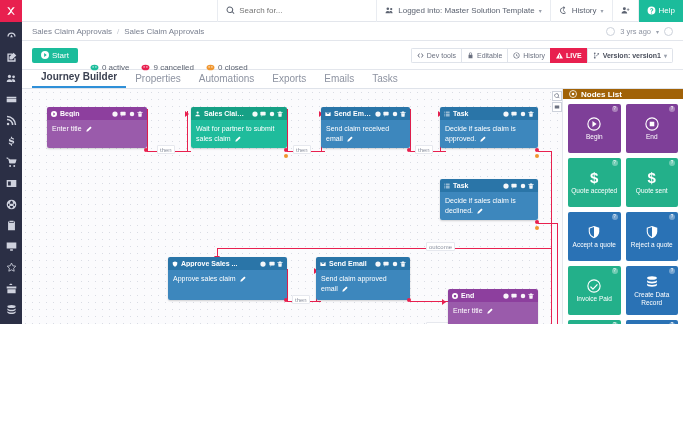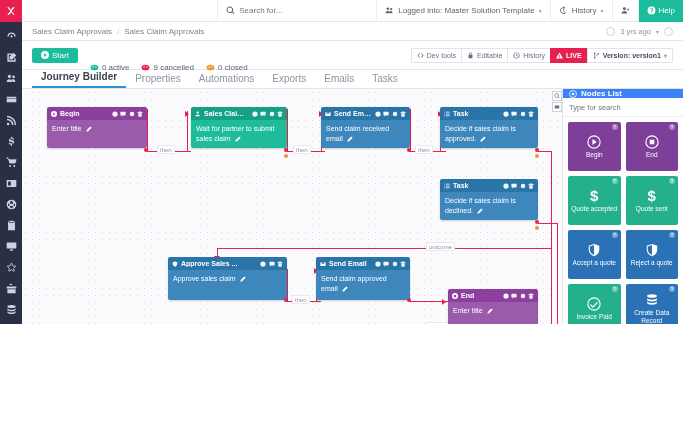--- a/index.html
+++ b/index.html
@@ -169,21 +169,21 @@
     border-top:4px solid #e8204f; border-bottom:none;
   }
 
   
   .panel {
     position:absolute; right:0; top:89px; bottom:0; width:121px;
     background:#fff; border-left:1px solid #e3e6ec; z-index:20;
     display:flex; flex-direction:column;
   }
   .panel-hd {
-    background:#3b82f6; color:#fff; height:15px; display:flex; align-items:center;
+    background:#a16207; color:#fff; height:15px; display:flex; align-items:center;
     gap:4px; padding:0 6px; font-size:8px; font-weight:bold;
   }
   .panel-hd svg { width:8px; height:8px; fill:#fff; }
   .panel-search {
     border-bottom:1px solid #eceef3; padding:4px 6px;
   }
   .panel-search input {
     border:none; outline:none; width:100%; font-size:7.5px; color:#b2b7c2;
     font-family:"Liberation Sans", sans-serif; background:transparent;
   }
@@ -857,23 +857,20 @@
           </svg>
         </div>
     </div>
     <div class="panel-hd">
       <svg viewBox="0 0 16 16">
           <circle cx="8" cy="8" r="7" fill="none" stroke="#fff" stroke-width="1.6"></circle>
           <circle cx="8" cy="8" r="2.6"></circle>
         </svg>
       <span>Nodes List</span>
     </div>
-    <div class="panel-search">
-      <input readonly="" placeholder="Type for search" style="">
-    </div>
     <div class="panel-grid">
 
       <div class="ntile t-purple">
         <span class="badge">?</span>
         <svg viewBox="0 0 16 16">
             <circle cx="8" cy="8" r="7" fill="none" stroke="#fff" stroke-width="1.3"></circle>
             <path d="M6.2 4.6L11 8l-4.8 3.4z"></path>
           </svg>
         <span>Begin</span>
       </div>

